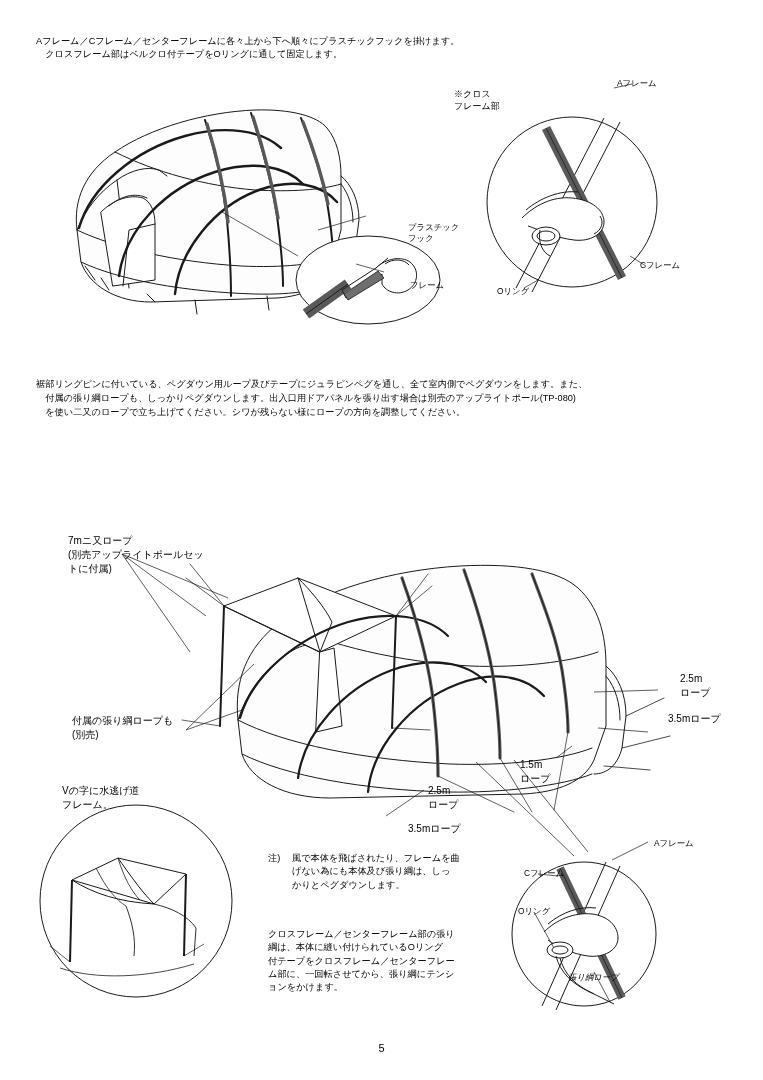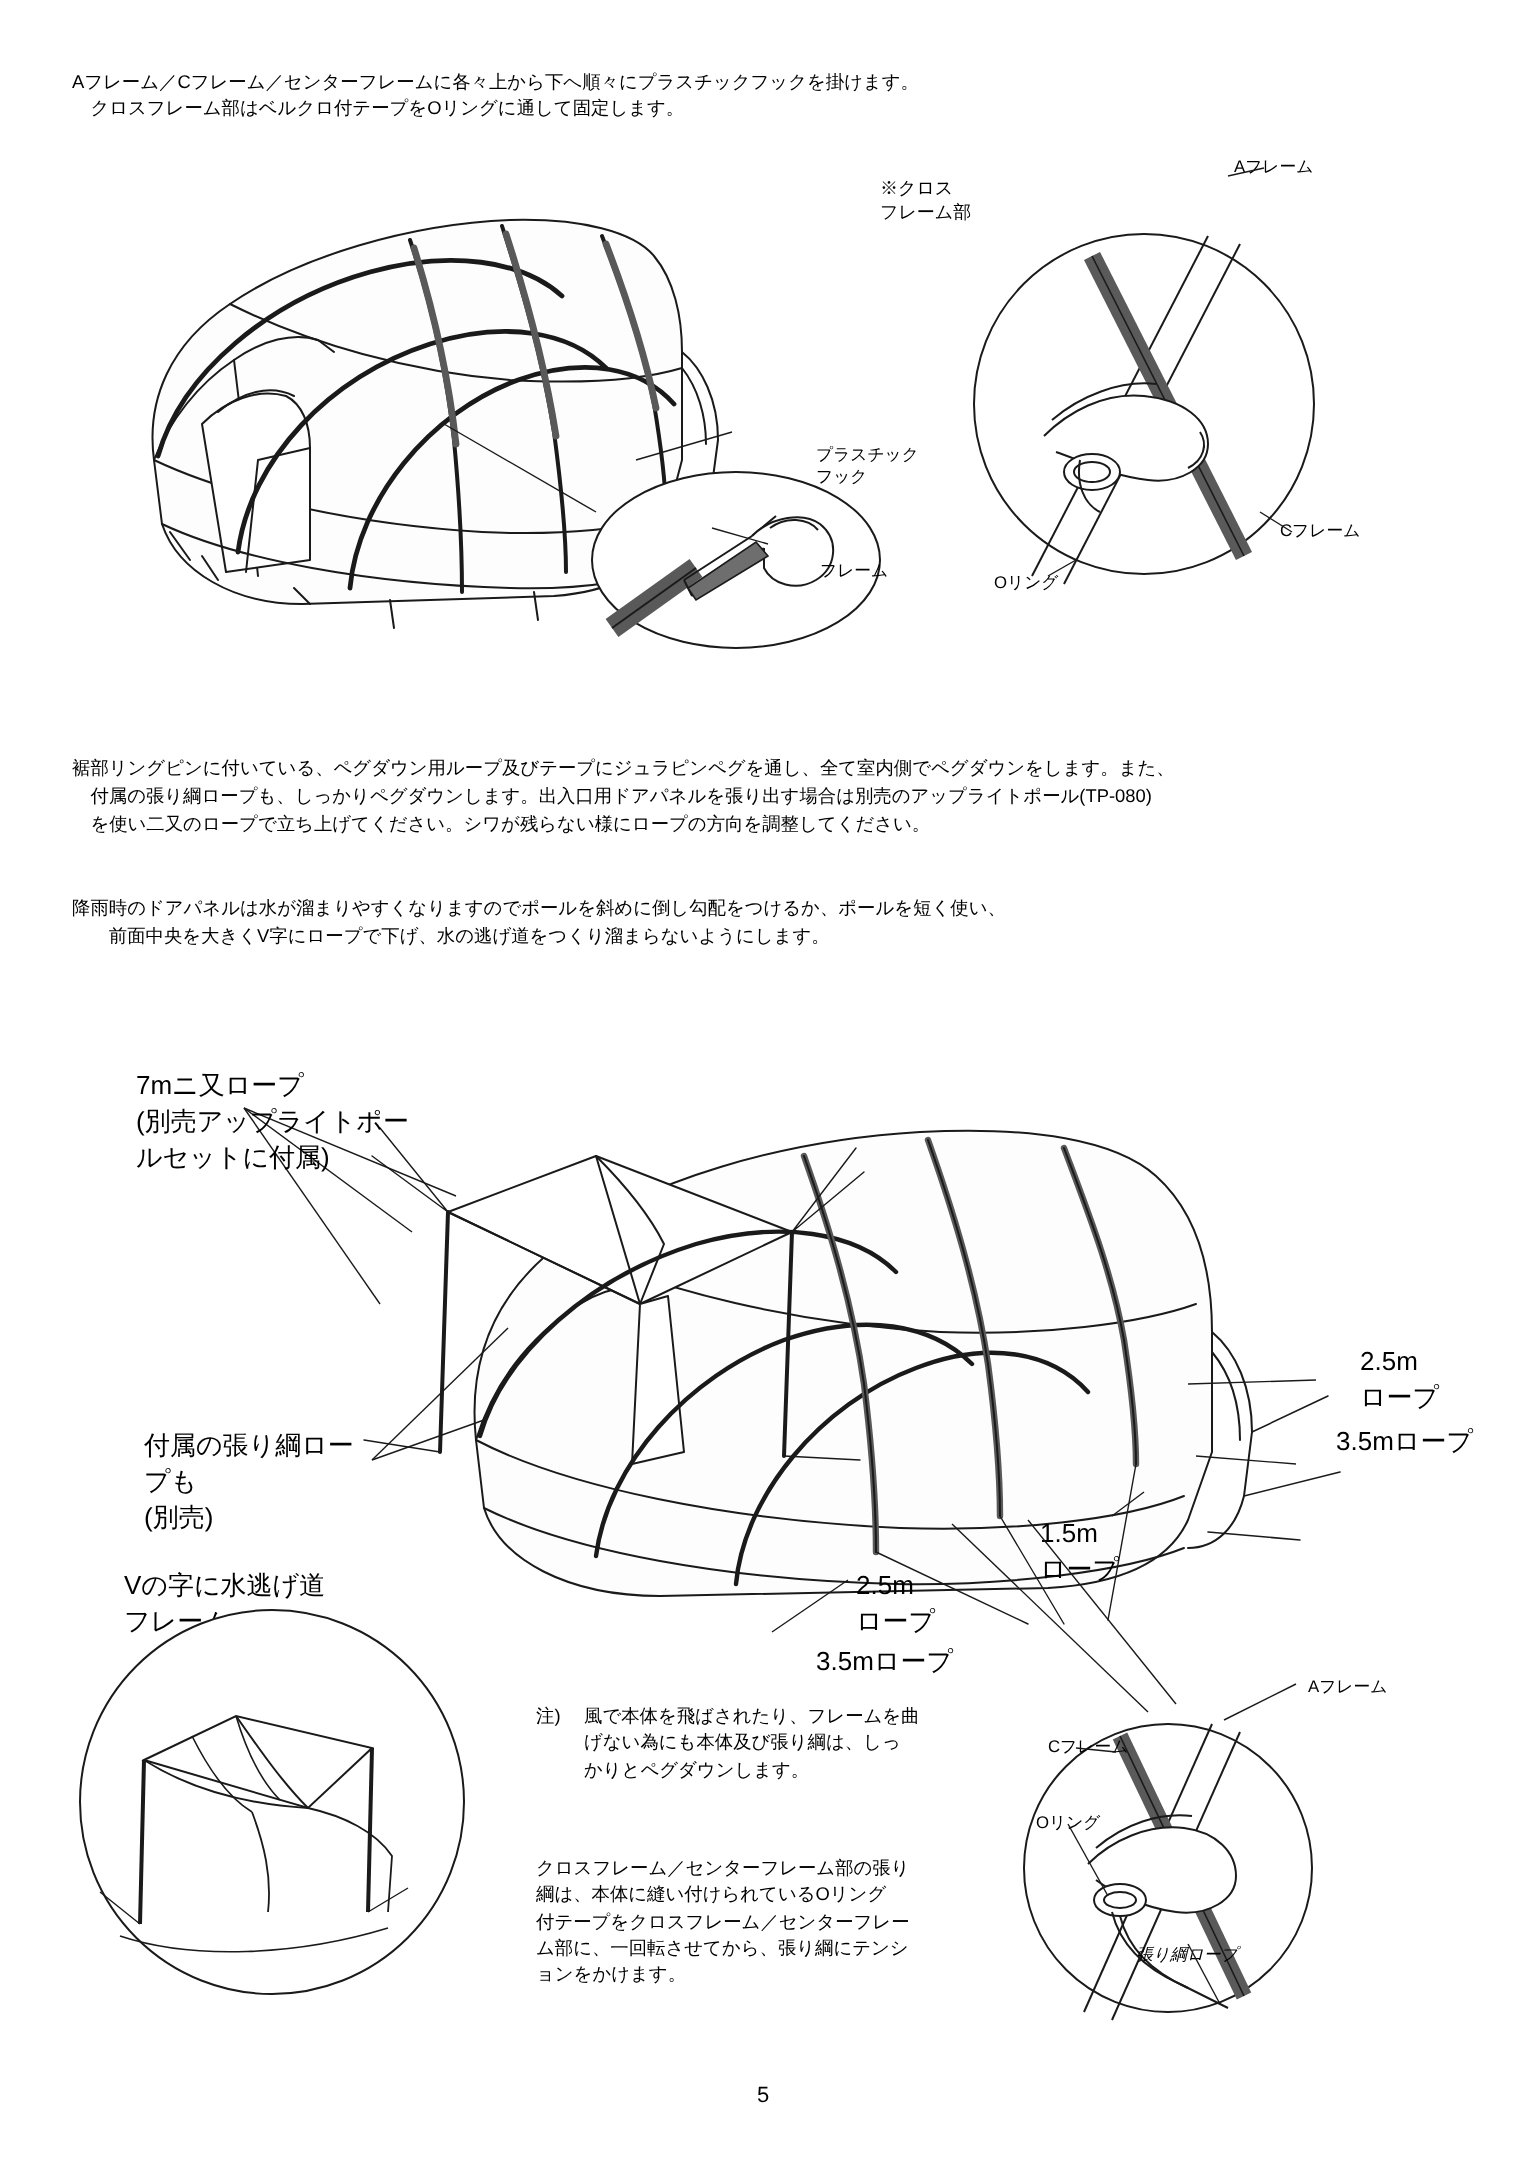--- a/index.html
+++ b/index.html
@@ -12,21 +12,21 @@
     color: #000000;
     position: relative;
     overflow: hidden;
   }
   .page {
     position: absolute;
     left: 0; top: 0;
     width: 763px; height: 1080px;
   }
   .txt { position: absolute; font-size: 9.2px; line-height: 1.45; white-space: pre-wrap; }
-  .tiny { position: absolute; font-size: 13px; line-height: 1.4; white-space: pre-wrap; }
+  .tiny { position: absolute; font-size: 10px; line-height: 1.4; white-space: pre-wrap; }
   .lbl { position: absolute; font-size: 8.4px; line-height: 1.35; white-space: pre-wrap; }
   .step-body { position: absolute; font-size: 9.2px; line-height: 1.5; white-space: pre-wrap; }
   .page-num {
     position: absolute;
     left: 0; width: 763px;
     top: 1042px;
     text-align: center;
     font-size: 11px;
   }
   svg { position: absolute; left: 0; top: 0; overflow: visible; }
@@ -111,21 +111,21 @@
         <path d="M148,50 L196,36"></path>
         <path d="M186,84 L214,92"></path>
       </g>
     </svg>
   </div>
 
   <div class="lbl" style="left:408px; top:222px; width:70px;">プラスチック
 フック</div>
   <div class="lbl" style="left:410px; top:280px; width:60px;">フレーム</div>
 
-  <div class="lbl" style="left:440px; top:88px; width:90px; font-size:9px;">※クロス
+  <div class="lbl" style="left:454px; top:88px; width:90px; font-size:9px;">※クロス
 フレーム部</div>
 
   <div class="fig" style="left:480px; top:110px; width:190px; height:190px;">
     <svg width="190" height="190" viewBox="0 0 190 190">
       <g fill="none" stroke="#1a1a1a" stroke-width="1">
         <circle cx="92" cy="92" r="85" fill="#ffffff"></circle>
 
         <path d="M36,178 L124,8" stroke="#1a1a1a" stroke-width="1"></path>
         <path d="M52,182 L140,12" stroke="#1a1a1a" stroke-width="1"></path>
 
@@ -157,22 +157,20 @@
         <path d="M150,182 L166,192"></path>
         <path d="M58,206 L44,214"></path>
       </g>
     </svg>
   </div>
 
   <div class="step-body" style="left:36px; top:378px; width:700px;">裾部リングピンに付いている、ペグダウン用ループ及びテープにジュラピンペグを通し、全て室内側でペグダウンをします。また、
 　付属の張り綱ロープも、しっかりペグダウンします。出入口用ドアパネルを張り出す場合は別売のアップライトポール(TP-080)
 　を使い二又のロープで立ち上げてください。シワが残らない様にロープの方向を調整してください。</div>
 
-  <div class="step-body" style="left:36px; top:448px; width:700px;">降雨時のドアパネルは水が溜まりやすくなりますのでポールを斜めに倒し勾配をつけるか、ポールを短く使い、
-　　前面中央を大きくV字にロープで下げ、水の逃げ道をつくり溜まらないようにします。</div>
 
   <div class="fig" style="left:180px; top:520px; width:500px; height:310px;">
     <svg width="500" height="310" viewBox="0 0 500 310">
       <g fill="none" stroke="#1a1a1a" stroke-width="1" stroke-linejoin="round" stroke-linecap="round">
 
         <path d="M58,200 C54,162 66,128 100,102 C142,70 212,50 280,46 C336,43 378,50 398,68
                  C418,86 426,114 426,146 L426,206 L414,240 C404,262 378,272 344,274
                  L150,278 C104,278 70,260 62,234 Z" fill="#fdfdfd"></path>
 
         <path d="M100,102 C150,126 220,142 290,146 C340,148 390,142 418,132"></path>

